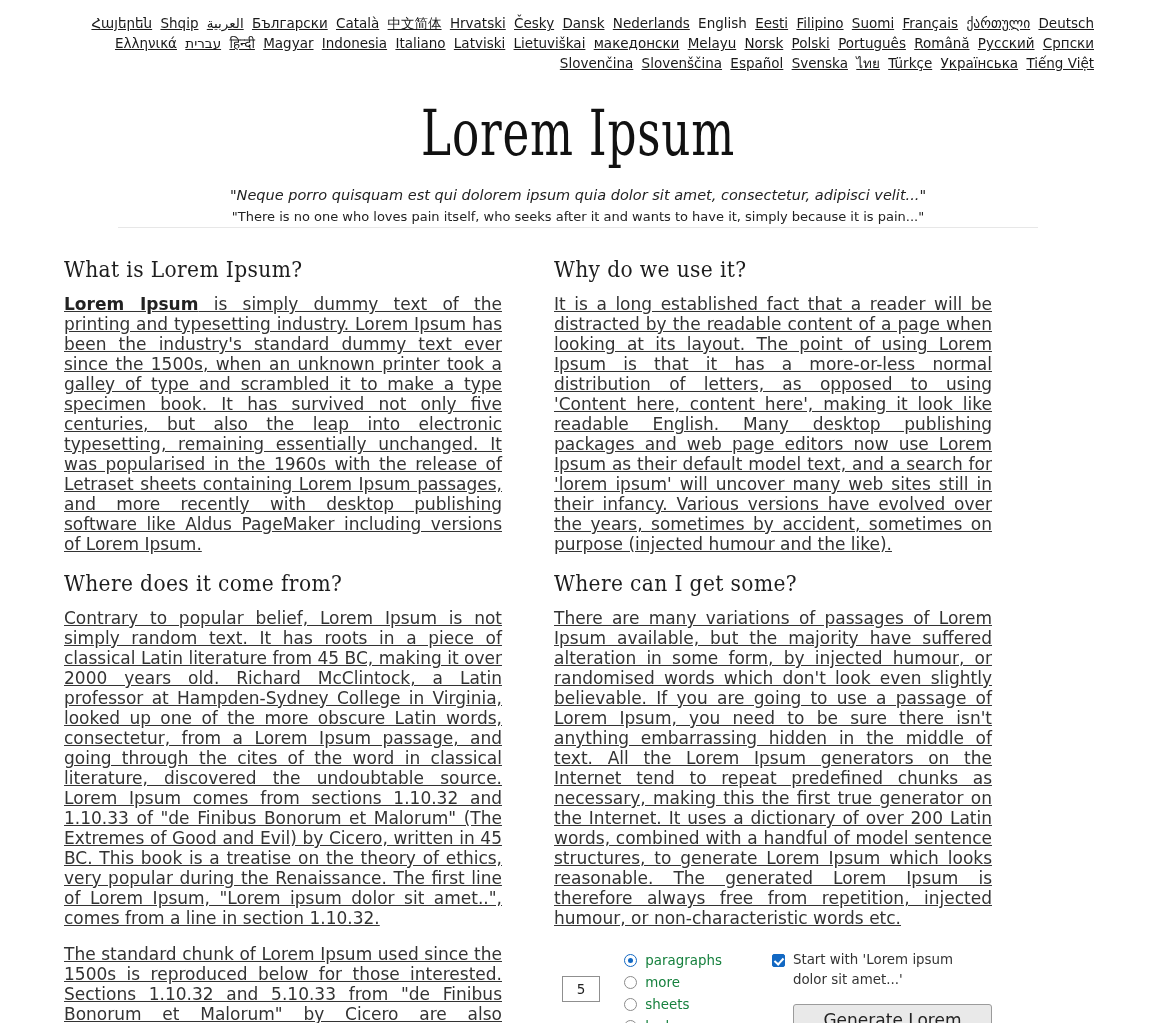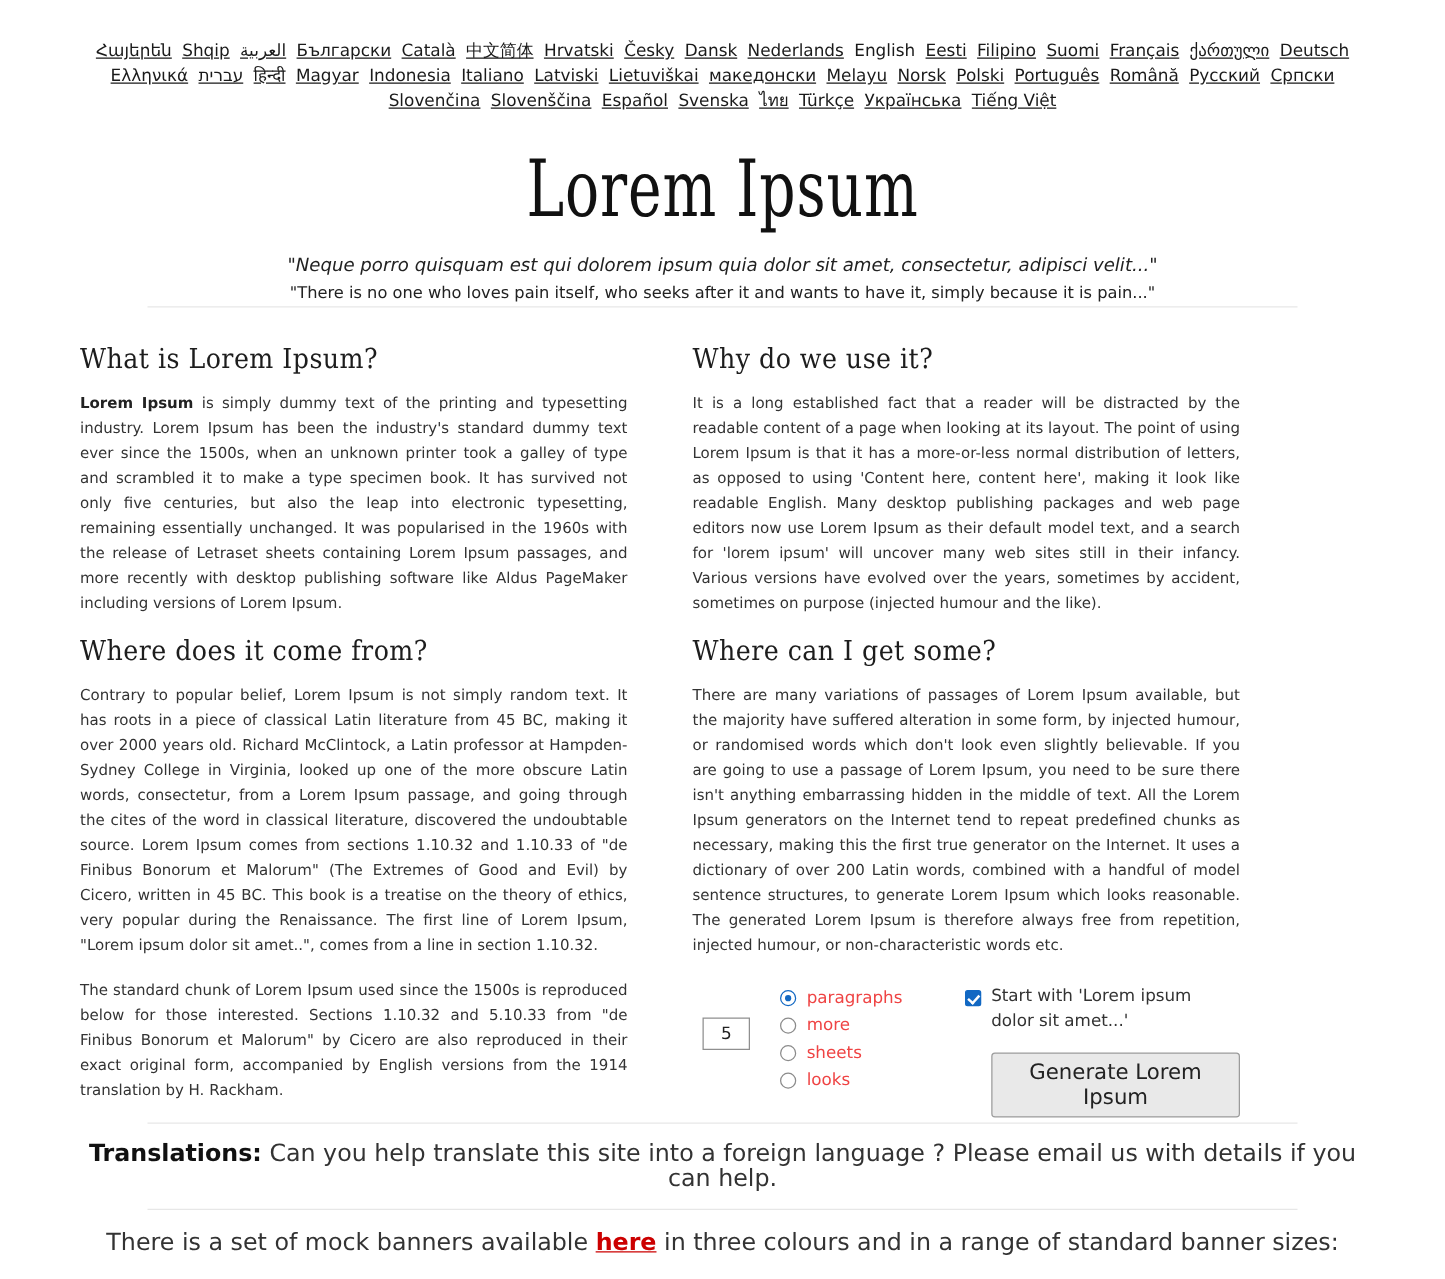--- a/index.html
+++ b/index.html
@@ -12,22 +12,22 @@
   body {
     font-family: "DejaVu Sans", "Liberation Sans", sans-serif;
     color: #333333;
     font-size: 13px;
   }
 
   
   #langbar {
     width: 1036px;
     margin: 0 auto;
-    padding-top: 31px;
-    text-align: center;
+    padding-top: 13px;
+    text-align: right;
     line-height: 20px;
     font-size: 13.5px;
   }
   #langbar a {
     color: #1a1a1a;
     text-decoration: underline;
     white-space: nowrap;
     margin: 0 2px;
   }
   #langbar a.current {
@@ -92,24 +92,25 @@
     font-size: 22px;
     color: #1d1d1d;
     margin: 14px 0 10px 0;
     line-height: 28px;
     letter-spacing: 0.4px;
     transform: scaleX(0.92);
     transform-origin: left center;
   }
   p.body {
     text-align: justify;
-    font-size: 12px;
+    font-size: 17px;
     line-height: 20px;
     color: #333333;
     margin: 0 0 16px 0;
+    text-decoration: underline;
   }
   p.body b { color: #222222; font-weight: bold; }
 
   
   #generator {
     display: flex;
     align-items: flex-start;
     margin-top: 22px;
     padding-left: 8px;
   }
@@ -130,21 +131,21 @@
     width: 13px; height: 13px; border-radius: 50%;
     border: 1px solid #8b8b8b; background: #fff;
     margin-right: 8px; position: relative; flex: none;
   }
   .radio.checked { border-color: #1268c3; }
   .radio.checked::after {
     content: ""; position: absolute;
     left: 3px; top: 3px; width: 5px; height: 5px;
     border-radius: 50%; background: #1268c3;
   }
-  .radio-label { font-size: 13.4px; color: #ef4444; }
+  .radio-label { font-size: 13.4px; color: #15803d; }
 
   .check-col { display: flex; flex-direction: column; }
   .check-row { display: flex; align-items: flex-start; }
   .checkbox {
     width: 13px; height: 13px; flex: none;
     background: #1268c3; border: 1px solid #1268c3;
     border-radius: 2px; margin-right: 8px; margin-top: 4px;
     position: relative;
   }
   .checkbox::after {

